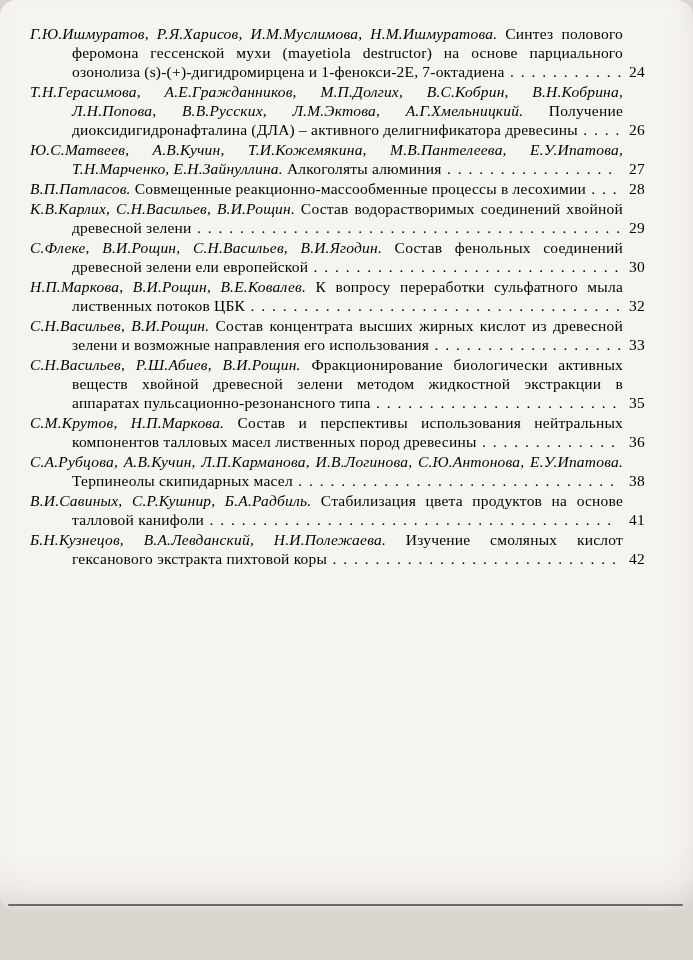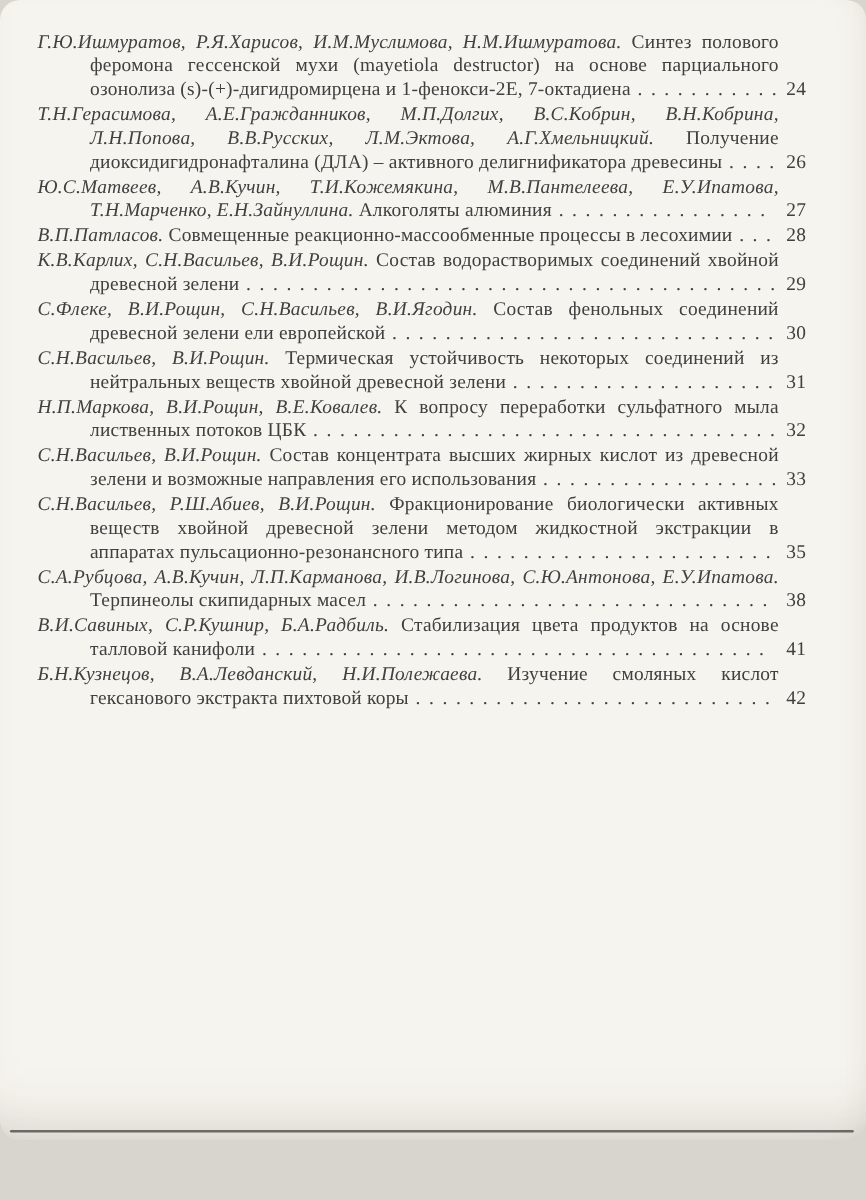--- a/index.html
+++ b/index.html
@@ -7,21 +7,21 @@
     padding: 0;
     background: #d8d5cf;
   }
   .page {
     position: relative;
     box-sizing: border-box;
     width: 693px;
     height: 912px;
     margin: 0;
     background: #f6f4ee;
-    color: #404040;
+    color: #000000;
     font-family: "Liberation Serif", "DejaVu Serif", serif;
     font-size: 15.5px;
     line-height: 19px;
     letter-spacing: 0.2px;
     padding: 24px 32px 14px 30px;
     overflow: hidden;
     box-shadow: inset 0 -45px 60px -55px rgba(60,55,45,0.35),
                 inset -18px 0 40px -38px rgba(60,55,45,0.25);
     border-radius: 16px;
   }
@@ -68,22 +68,22 @@
 <body>
 
 <div class="page">
   <div class="toc-list" id="toc-list">
       <div class="toc-entry"><span class="authors">Г.Ю.Ишмуратов, Р.Я.Харисов, И.М.Муслимова, Н.М.Ишмуратова.</span> <span class="title">Синтез полового феромона гессенской мухи (mayetiola destructor) на основе парциального озонолиза (s)-(+)-дигидромирцена и 1-фенокси-2Е, 7-октадиена</span><span class="dots"> . . . . . . . . . . .</span><span class="page-num">24</span></div>
       <div class="toc-entry"><span class="authors">Т.Н.Герасимова, А.Е.Гражданников, М.П.Долгих, В.С.Кобрин, В.Н.Кобрина, Л.Н.Попова, В.В.Русских, Л.М.Эктова, А.Г.Хмельницкий.</span> <span class="title">Получение диоксидигидронафталина (ДЛА) – активного делигнификатора древесины</span><span class="dots"> . . . .</span><span class="page-num">26</span></div>
       <div class="toc-entry"><span class="authors">Ю.С.Матвеев, А.В.Кучин, Т.И.Кожемякина, М.В.Пантелеева, Е.У.Ипатова, Т.Н.Марченко, Е.Н.Зайнуллина.</span> <span class="title">Алкоголяты алюминия</span><span class="dots"> . . . . . . . . . . . . . . . .</span><span class="page-num">27</span></div>
       <div class="toc-entry"><span class="authors">В.П.Патласов.</span> <span class="title">Совмещенные реакционно-массообменные процессы в лесохимии</span><span class="dots"> . . .</span><span class="page-num">28</span></div>
       <div class="toc-entry"><span class="authors">К.В.Карлих, С.Н.Васильев, В.И.Рощин.</span> <span class="title">Состав водорастворимых соединений хвойной древесной зелени</span><span class="dots"> . . . . . . . . . . . . . . . . . . . . . . . . . . . . . . . . . . . . . . . .</span><span class="page-num">29</span></div>
       <div class="toc-entry"><span class="authors">С.Флеке, В.И.Рощин, С.Н.Васильев, В.И.Ягодин.</span> <span class="title">Состав фенольных соединений древесной зелени ели европейской</span><span class="dots"> . . . . . . . . . . . . . . . . . . . . . . . . . . . . .</span><span class="page-num">30</span></div>
-      <div class="toc-entry"><span class="authors">С.Н.Васильев, В.И.Рощин.</span> <span class="title">Термическая устойчивость некоторых соединений из нейтральных веществ хвойной древесной зелени</span><span class="dots"> . . . . . . . . . . . . . . . . . . . .</span><span class="page-num">31</span></div>
       <div class="toc-entry"><span class="authors">Н.П.Маркова, В.И.Рощин, В.Е.Ковалев.</span> <span class="title">К вопросу переработки сульфатного мыла лиственных потоков ЦБК</span><span class="dots"> . . . . . . . . . . . . . . . . . . . . . . . . . . . . . . . . . . .</span><span class="page-num">32</span></div>
       <div class="toc-entry"><span class="authors">С.Н.Васильев, В.И.Рощин.</span> <span class="title">Состав концентрата высших жирных кислот из древесной зелени и возможные направления его использования</span><span class="dots"> . . . . . . . . . . . . . . . . . .</span><span class="page-num">33</span></div>
       <div class="toc-entry"><span class="authors">С.Н.Васильев, Р.Ш.Абиев, В.И.Рощин.</span> <span class="title">Фракционирование биологически активных веществ хвойной древесной зелени методом жидкостной экстракции в аппаратах пульсационно-резонансного типа</span><span class="dots"> . . . . . . . . . . . . . . . . . . . . . . .</span><span class="page-num">35</span></div>
+      <div class="toc-entry"><span class="authors">С.М.Крутов, Н.П.Маркова.</span> <span class="title">Состав и перспективы использования нейтральных компонентов талловых масел лиственных пород древесины</span><span class="dots"> . . . . . . . . . . . . .</span><span class="page-num">36</span></div>
       <div class="toc-entry"><span class="authors">С.А.Рубцова, А.В.Кучин, Л.П.Карманова, И.В.Логинова, С.Ю.Антонова, Е.У.Ипатова.</span> <span class="title">Терпинеолы скипидарных масел</span><span class="dots"> . . . . . . . . . . . . . . . . . . . . . . . . . . . . . .</span><span class="page-num">38</span></div>
       <div class="toc-entry"><span class="authors">В.И.Савиных, С.Р.Кушнир, Б.А.Радбиль.</span> <span class="title">Стабилизация цвета продуктов на основе талловой канифоли</span><span class="dots"> . . . . . . . . . . . . . . . . . . . . . . . . . . . . . . . . . . . . . .</span><span class="page-num">41</span></div>
       <div class="toc-entry"><span class="authors">Б.Н.Кузнецов, В.А.Левданский, Н.И.Полежаева.</span> <span class="title">Изучение смоляных кислот гексанового экстракта пихтовой коры</span><span class="dots"> . . . . . . . . . . . . . . . . . . . . . . . . . . .</span><span class="page-num">42</span></div>
     </div>
   <div class="page-edge"></div>
 </div>
 
 </body></html>

